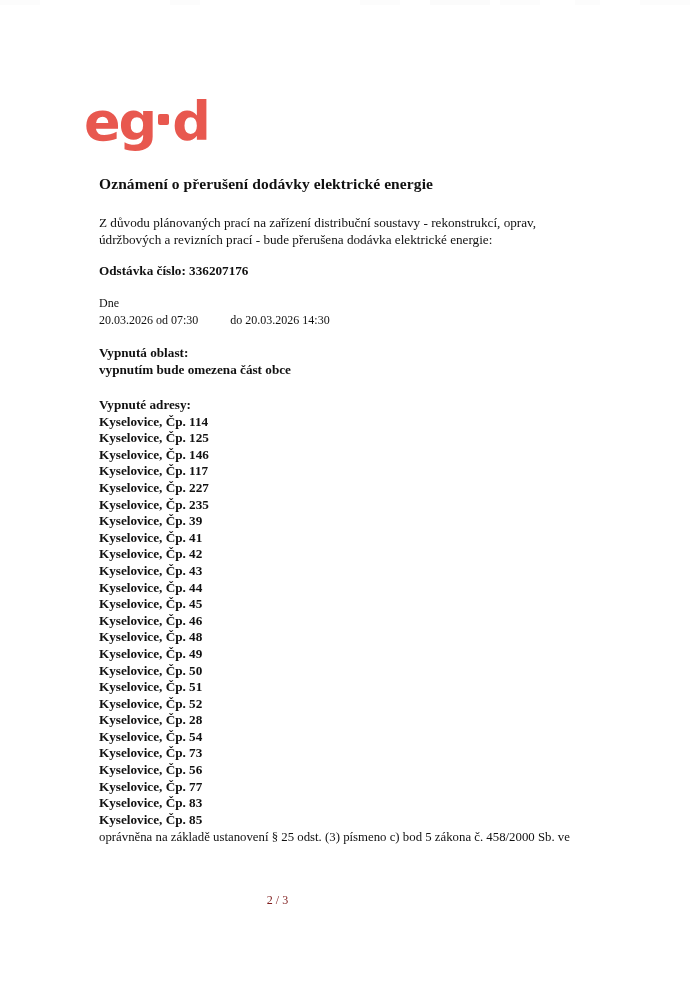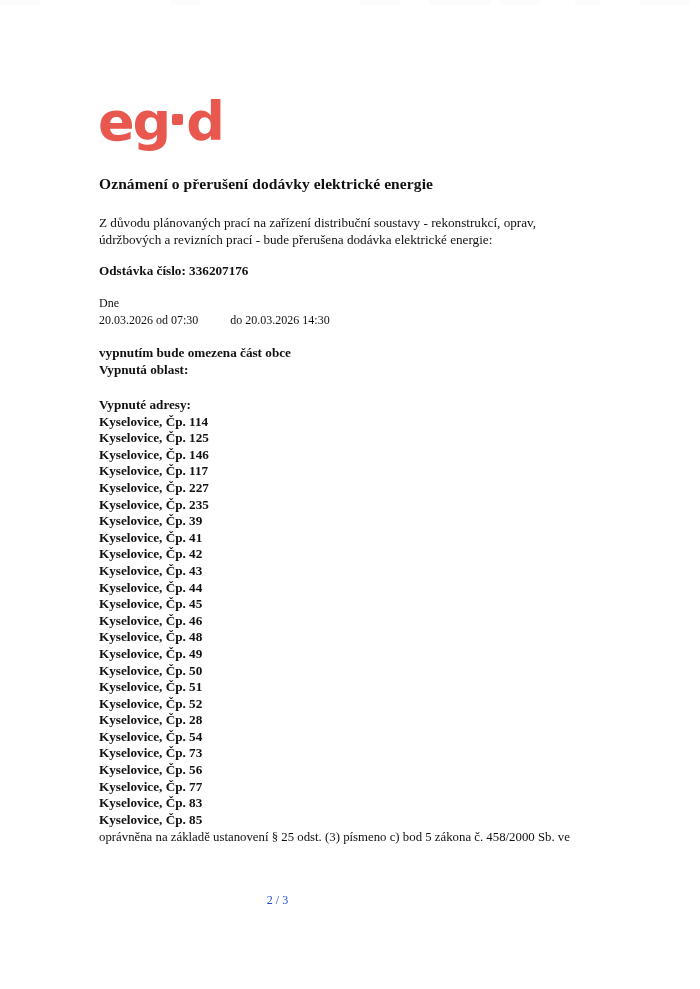--- a/index.html
+++ b/index.html
@@ -44,21 +44,21 @@
   }
 
   .page {
     position: absolute;
     inset: 0;
   }
 
   
   .logo {
     position: absolute;
-    left: 98px;
+    left: 84px;
     top: 96px;
     height: 52px;
     display: flex;
     align-items: center;
     letter-spacing: -0.5px;
     text-align: center;
   }
   .logo-text {
     font-family: "DejaVu Sans", "Liberation Sans", sans-serif;
     font-weight: 700;
@@ -157,21 +157,21 @@
   }
   .legal div { white-space: nowrap; }
 
   .page-number {
     position: absolute;
     left: 0;
     top: 893px;
     width: 555px;
     text-align: center;
     font-size: 12px;
-    color: #1d4ed8;
+    color: #7f1d1d;
     font-family: "Liberation Serif", serif;
   }
 </style>
 </head>
 <body>
 
 <div class="scan-noise-top"></div>
 
 <div class="page">
 
@@ -191,22 +191,22 @@
   <div class="odstavka">Odstávka číslo: 336207176</div>
 
   <div class="dne-block">
     <div class="row">Dne</div>
     <div class="row">
       <span>20.03.2026 od 07:30</span><span class="dne-to">do 20.03.2026 14:30</span>
     </div>
   </div>
 
   <div class="oblast-block">
+    <div>Vypnutá oblast:</div>
     <div>vypnutím bude omezena část obce</div>
-    <div>Vypnutá oblast:</div>
   </div>
 
   <div class="adresy-block">
     <div class="addr-head">Vypnuté adresy:</div>
     <ul class="addr-list">
       <li>Kyselovice, Čp. 114</li>
       <li>Kyselovice, Čp. 125</li>
       <li>Kyselovice, Čp. 146</li>
       <li>Kyselovice, Čp. 117</li>
       <li>Kyselovice, Čp. 227</li>

